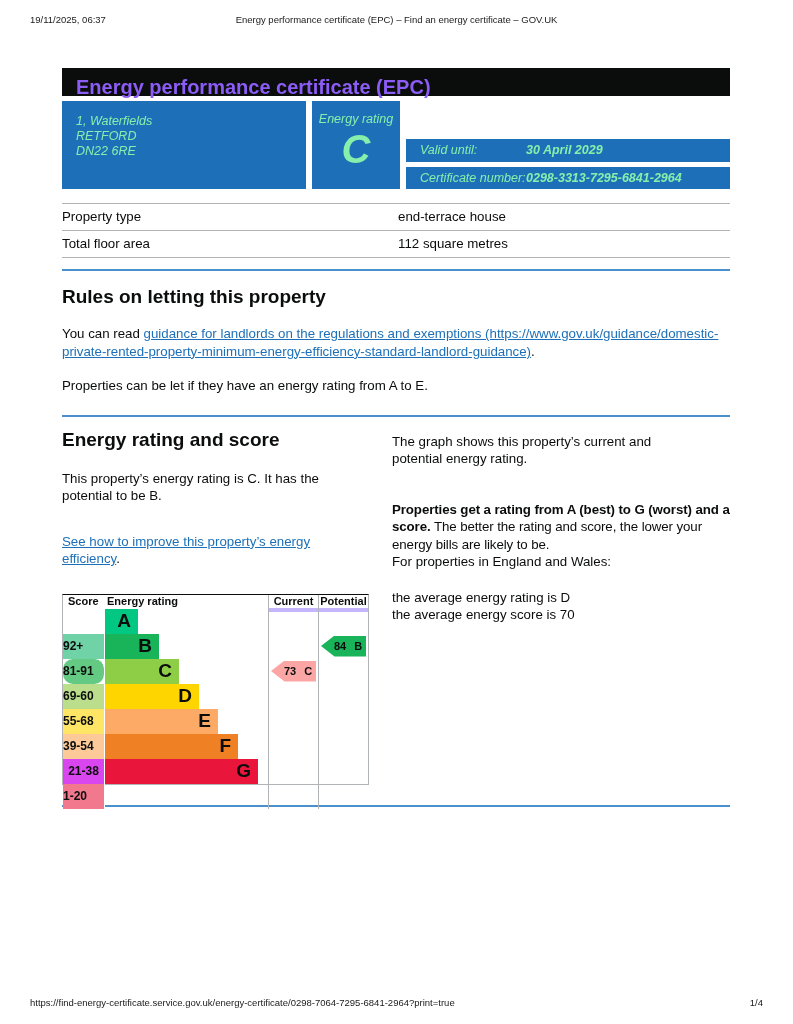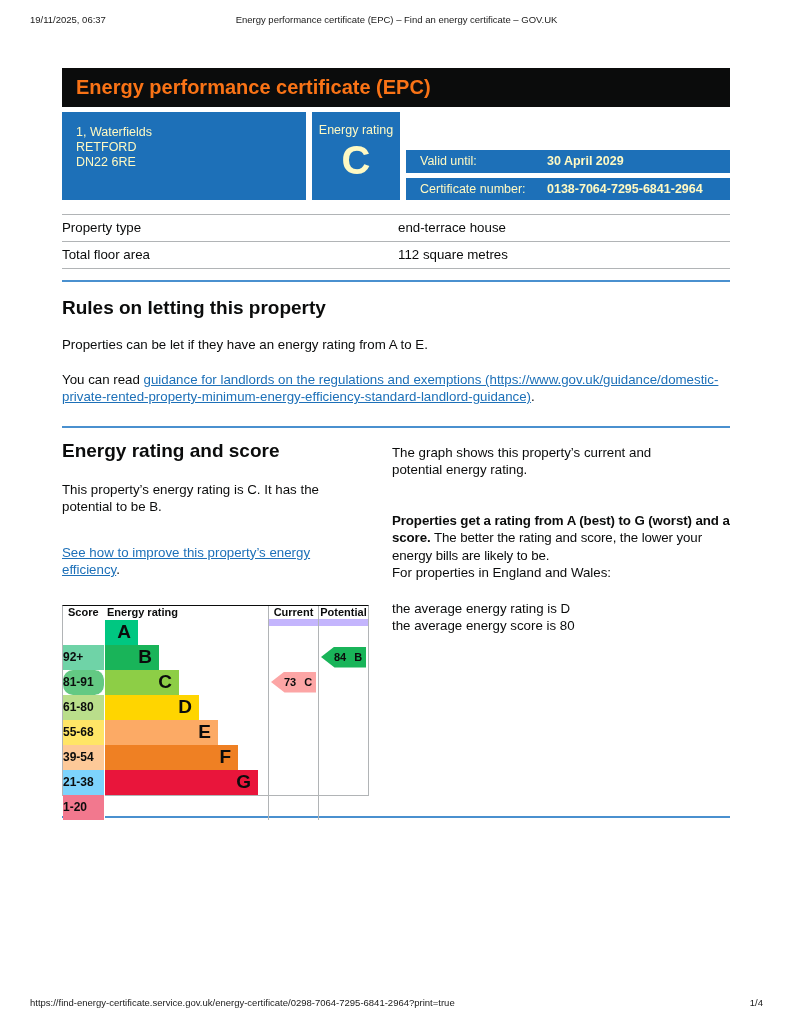--- a/index.html
+++ b/index.html
@@ -8,33 +8,33 @@
 
   
   .print-meta { position:absolute; font-size:9.5px; color:#1a1a1a; }
   .meta-date { left:30px; top:14px; }
   .meta-title { left:0; right:0; top:14px; text-align:center; }
   .meta-url { left:30px; bottom:16px; }
   .meta-page { right:30px; bottom:16px; }
 
   .content { position:absolute; left:62px; top:68px; width:668px; }
 
-  .banner { background:#0b0c0c; color:#f97316; height:39px; line-height:39px; padding-left:14px;
+  .banner { background:#0b0c0c; color:#8b5cf6; height:28px; line-height:39px; padding-left:14px;
             font-size:20px; font-weight:bold; }
 
   .summary-row { display:flex; gap:6px; margin-top:5px; height:88px; }
-  .blue-box { background:#1d70b8; color:#fef9c3; }
+  .blue-box { background:#1d70b8; color:#86efac;font-style:italic; }
   .address-box { width:244px; padding:13px 14px; font-size:12.5px; line-height:15px; }
   .rating-box { width:88px; text-align:center; padding-top:11px; }
   .rating-box .rating-label { font-size:12.5px; }
   .rating-box .rating-letter { font-size:40px; font-weight:bold; line-height:46px; }
   .validity-col { flex:1; display:flex; flex-direction:column; gap:5px;margin-top:38px; }
   .validity-box { flex:1; position:relative; font-size:12.5px; }
   .validity-box .v-label { position:absolute; left:14px; top:50%; transform:translateY(-50%); }
-  .validity-box .v-value { position:absolute; left:141px; top:50%; transform:translateY(-50%); font-weight:bold; }
+  .validity-box .v-value { position:absolute; left:120px; top:50%; transform:translateY(-50%); font-weight:bold; }
 
   .property-table { margin-top:14px; }
   .pt-row { display:flex; border-bottom:1px solid #b1b4b6; padding:5px 0 6px 0; font-size:13.3px; }
   .pt-row:first-child { border-top:1px solid #b1b4b6; }
   .pt-label { width:336px; }
   .pt-value { flex:1; }
 
   .section-rule { border:none; border-top:2px solid #4a90cf; }
   .rule-1 { margin-top:11px; }
   .rule-2 { margin-top:20px; }
@@ -57,21 +57,21 @@
   .r-p3 { }
   .r-lines { margin-top:18px; }
 
   
   .epc-chart { position:relative; margin-top:26px; width:307px; border:1px solid #b1b4b6; border-top:1px solid #0b0c0c; background:#fff; }
   .chart-header, .band-row { display:grid; grid-template-columns:42px 163px 50px 50px; }
   .chart-header { height:14px; }
   .chart-header .hcell { font-size:11px; font-weight:bold; line-height:13px; }
   .h-score { padding-left:5px; }
   .h-rating { padding-left:2px; }
-  .h-current, .h-potential { text-align:center; border-left:1px solid #b1b4b6; border-bottom:7px solid #c4b5fd; }
+  .h-current, .h-potential { text-align:center; border-left:1px solid #b1b4b6; border-bottom:4px solid #c4b5fd; }
   .band-row { height:25px; }
   .score-cell { font-size:12px; font-weight:bold; line-height:25px; border-right:1px solid #fff;margin-top:25px; }
   .rating-cell { position:relative; }
   .band-bar { height:25px; position:relative; }
   .band-letter { position:absolute; right:7px; top:0; font-size:19px; font-weight:bold; line-height:24px; color:#0b0c0c; }
   .col-sep { border-left:1px solid #b1b4b6; }
   .arrow { position:absolute; width:45px; height:21px; display:flex; align-items:center; justify-content:center;
            gap:8px; padding-left:9px; font-size:11px; font-weight:bold; color:#0b0c0c;
            clip-path:polygon(0 50%, 30% 0, 100% 0, 100% 100%, 30% 100%); }
 </style>
@@ -95,41 +95,41 @@
       <div class="rating-label">Energy rating</div>
       <div class="rating-letter">C</div>
     </div>
     <div class="validity-col">
       <div class="blue-box validity-box">
         <span class="v-label">Valid until:</span>
         <span class="v-value">30 April 2029</span>
       </div>
       <div class="blue-box validity-box">
         <span class="v-label">Certificate number:</span>
-        <span class="v-value">0138-7064-7295-6841-2964</span>
+        <span class="v-value">0298-3313-7295-6841-2964</span>
       </div>
     </div>
   </div>
 
   <div class="property-table">
     <div class="pt-row">
       <div class="pt-label">Property type</div>
       <div class="pt-value">end-terrace house</div>
     </div>
     <div class="pt-row">
       <div class="pt-label">Total floor area</div>
       <div class="pt-value">112 square metres</div>
     </div>
   </div>
 
   <hr class="section-rule rule-1">
 
   <h2 class="sect">Rules on letting this property</h2>
+  <p class="body-text letting-p2"><span>You can read </span><a href="#" class="gov-link">guidance for landlords on the regulations and exemptions (https://www.gov.uk/guidance/domestic-private-rented-property-minimum-energy-efficiency-standard-landlord-guidance)</a><span>.</span></p>
   <p class="body-text letting-p1">Properties can be let if they have an energy rating from A to E.</p>
-  <p class="body-text letting-p2"><span>You can read </span><a href="#" class="gov-link">guidance for landlords on the regulations and exemptions (https://www.gov.uk/guidance/domestic-private-rented-property-minimum-energy-efficiency-standard-landlord-guidance)</a><span>.</span></p>
 
   <hr class="section-rule rule-2">
 
   <div class="two-col">
     <div class="col-left">
       <h2 class="sect">Energy rating and score</h2>
       <p class="body-text left-p">This property’s energy rating is C. It has the potential to be B.</p>
       <p class="left-link"><a href="#" class="gov-link">See how to improve this property’s energy efficiency</a><span>.</span></p>
 
       <div class="epc-chart">
@@ -154,21 +154,21 @@
               <div class="score-cell" style="background: rgb(99, 201, 131); border-radius: 10px;">81-91</div>
               <div class="rating-cell">
                 <div class="band-bar" style="width: 54px; background: rgb(25, 180, 89);">
                   <span class="band-letter">B</span>
                 </div>
               </div>
               <div class="col-sep"></div>
               <div class="col-sep"></div>
             </div>
             <div class="band-row">
-              <div class="score-cell" style="background: rgb(186, 222, 139);">61-80</div>
+              <div class="score-cell" style="background: rgb(186, 222, 139);">69-60</div>
               <div class="rating-cell">
                 <div class="band-bar" style="width: 74px; background: rgb(141, 206, 70);">
                   <span class="band-letter">C</span>
                 </div>
               </div>
               <div class="col-sep"></div>
               <div class="col-sep"></div>
             </div>
             <div class="band-row">
               <div class="score-cell" style="background: rgb(255, 229, 102);">55-68</div>
@@ -184,21 +184,21 @@
               <div class="score-cell" style="background: rgb(253, 201, 152);">39-54</div>
               <div class="rating-cell">
                 <div class="band-bar" style="width: 113px; background: rgb(252, 170, 101);">
                   <span class="band-letter">E</span>
                 </div>
               </div>
               <div class="col-sep"></div>
               <div class="col-sep"></div>
             </div>
             <div class="band-row">
-              <div class="score-cell" style="background: #7dd3fc;">21-38</div>
+              <div class="score-cell" style="background: #d946ef; text-align: center;">21-38</div>
               <div class="rating-cell">
                 <div class="band-bar" style="width: 133px; background: rgb(239, 128, 35);">
                   <span class="band-letter">F</span>
                 </div>
               </div>
               <div class="col-sep"></div>
               <div class="col-sep"></div>
             </div>
             <div class="band-row">
               <div class="score-cell" style="background: rgb(242, 120, 142);">1-20</div>
@@ -221,21 +221,21 @@
           </div>
         </div>
     </div>
 
     <div class="col-right body-text">
       <p class="r-p1">The graph shows this property’s current and potential energy rating.</p>
       <p class="r-p2"><strong>Properties get a rating from A (best) to G (worst) and a score.</strong><span> The better the rating and score, the lower your energy bills are likely to be.</span></p>
       <p class="r-p3">For properties in England and Wales:</p>
       <div class="r-lines">
         <div>the average energy rating is D</div>
-        <div>the average energy score is 80</div>
+        <div>the average energy score is 70</div>
       </div>
     </div>
   </div>
 
   <hr class="section-rule rule-3">
 
 </div>
 
 <div class="print-meta meta-url">https://find-energy-certificate.service.gov.uk/energy-certificate/0298-7064-7295-6841-2964?print=true</div>
 <div class="print-meta meta-page">1/4</div>

